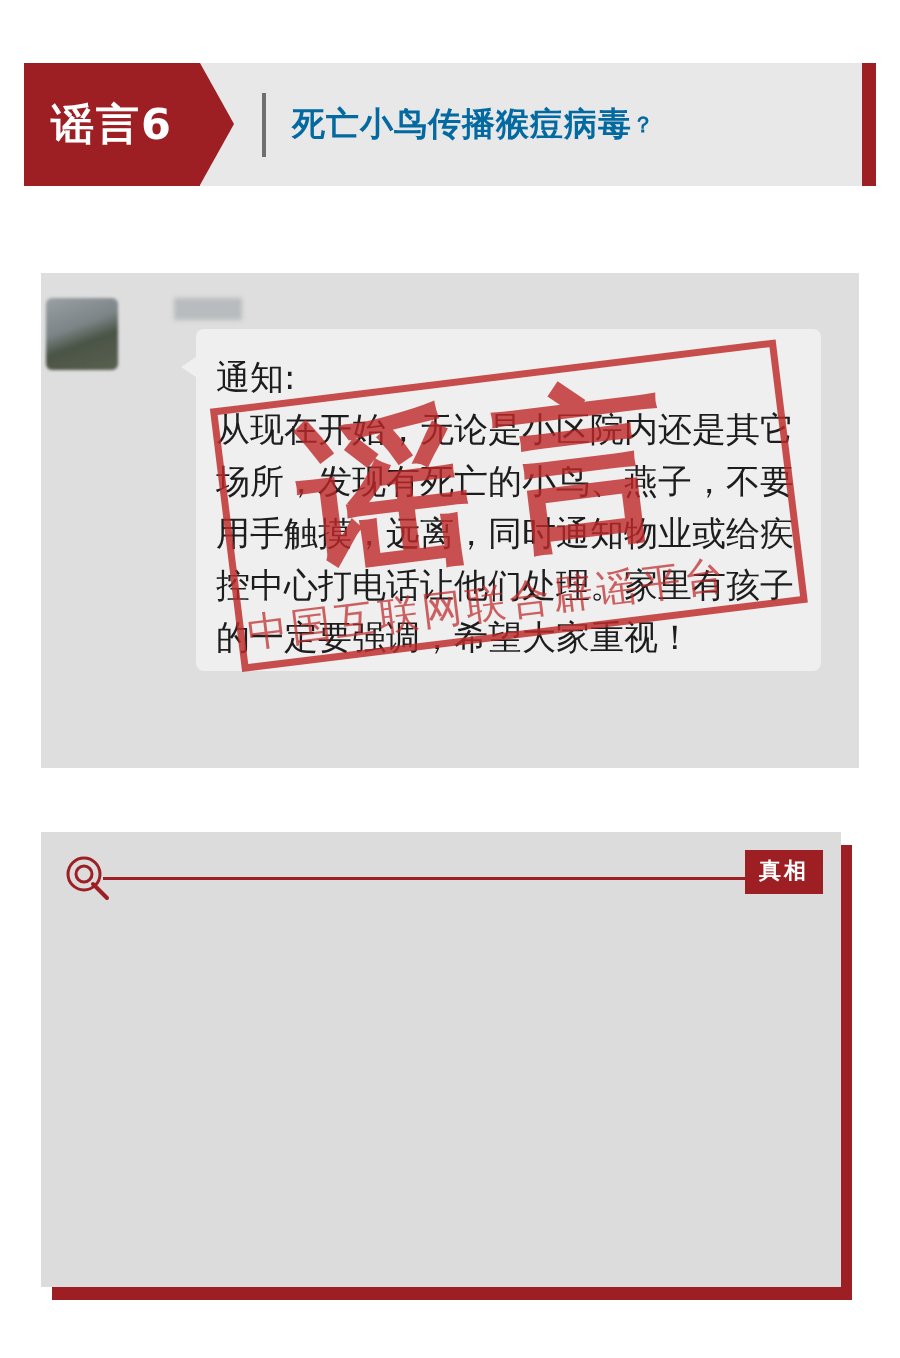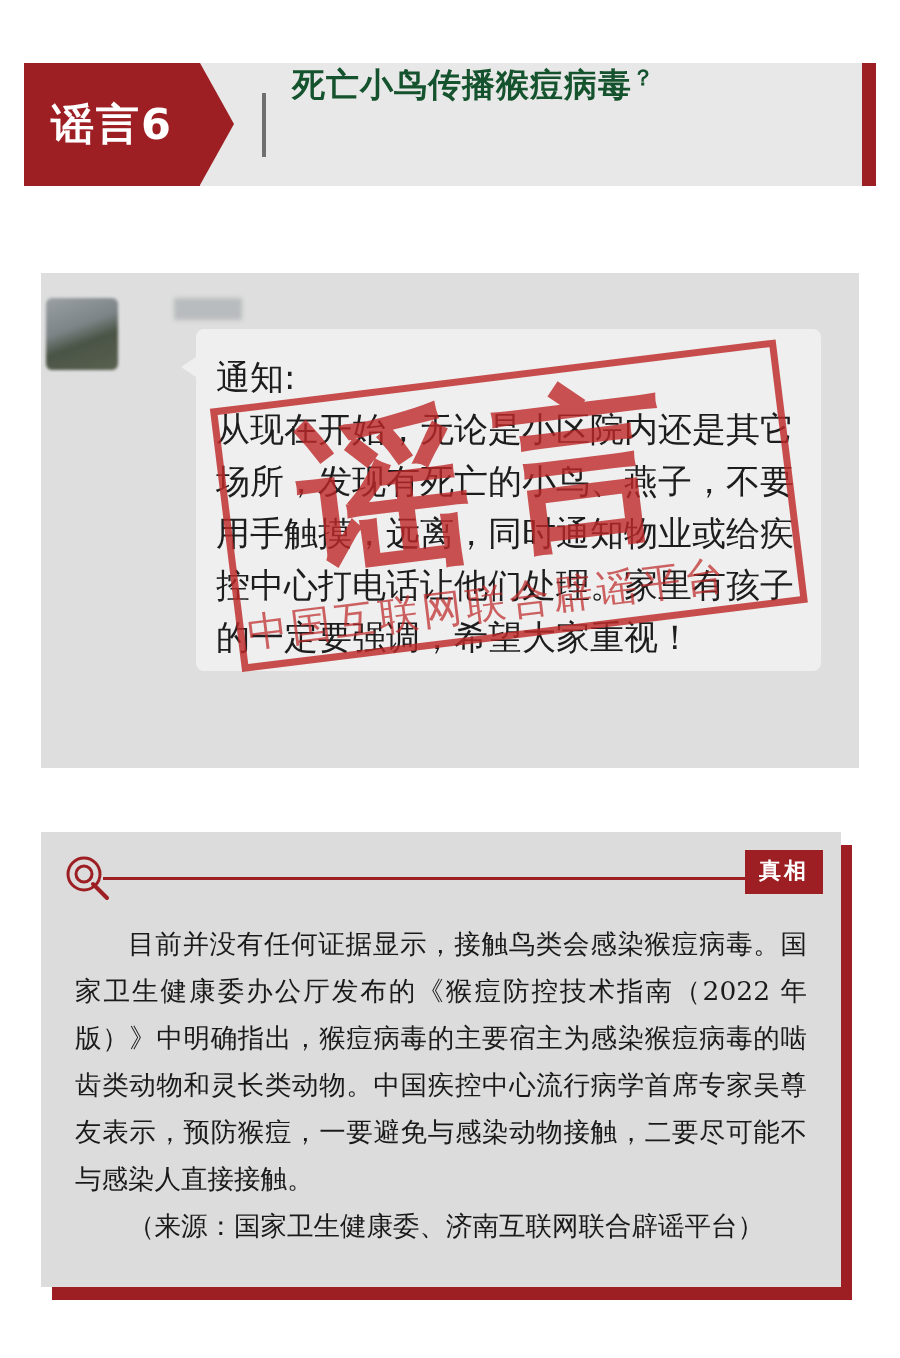--- a/index.html
+++ b/index.html
@@ -79,23 +79,24 @@
     width: 4px;
     height: 64px;
     background: #6f6f6f;
   }
   .header-title {
     position: absolute;
     left: 268px;
     top: 0;
     height: 123px;
     display: flex;
+    align-items: center;
     font-size: 33px;
     font-weight: bold;
-    color: #14532d;
+    color: #0369a1;
     letter-spacing: 1px;
     font-family: "DejaVu Sans", "Liberation Sans", sans-serif;
   }
   .header-title .qmark {
     font-size: 22px;
     font-weight: bold;
   }
 
   
   .shot {
@@ -303,17 +304,13 @@
     <div class="truth-icon">
       <svg viewBox="0 0 48 48" width="48" height="48" aria-hidden="true">
         <circle cx="21" cy="20" r="16" fill="none" stroke="#9d1f23" stroke-width="3"></circle>
         <circle cx="21" cy="20" r="8" fill="none" stroke="#9d1f23" stroke-width="3"></circle>
         <line x1="30" y1="30" x2="44" y2="44" stroke="#9d1f23" stroke-width="4" stroke-linecap="round"></line>
       </svg>
     </div>
     <div class="truth-rule"></div>
     <div class="truth-badge">真相</div>
   </div>
-  <div class="truth-body">
-    <p>目前并没有任何证据显示，接触鸟类会感染猴痘病毒。国家卫生健康委办公厅发布的《猴痘防控技术指南（2022 年版）》中明确指出，猴痘病毒的主要宿主为感染猴痘病毒的啮齿类动物和灵长类动物。中国疾控中心流行病学首席专家吴尊友表示，预防猴痘，一要避免与感染动物接触，二要尽可能不与感染人直接接触。</p>
-    <p class="truth-source">（来源：国家卫生健康委、济南互联网联合辟谣平台）</p>
-  </div>
 </div>
 
 </body></html>

